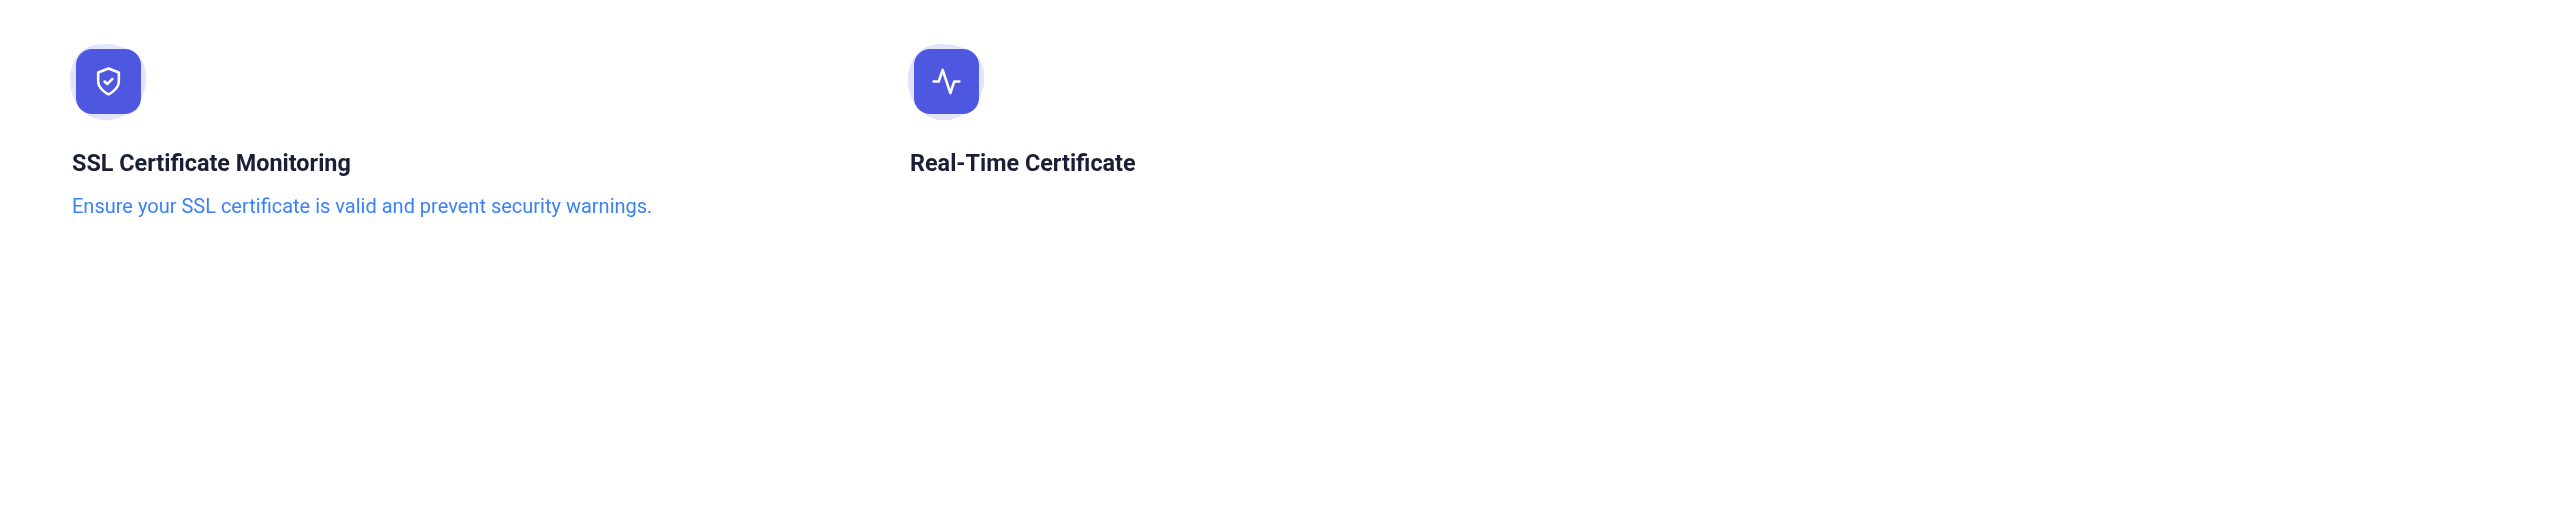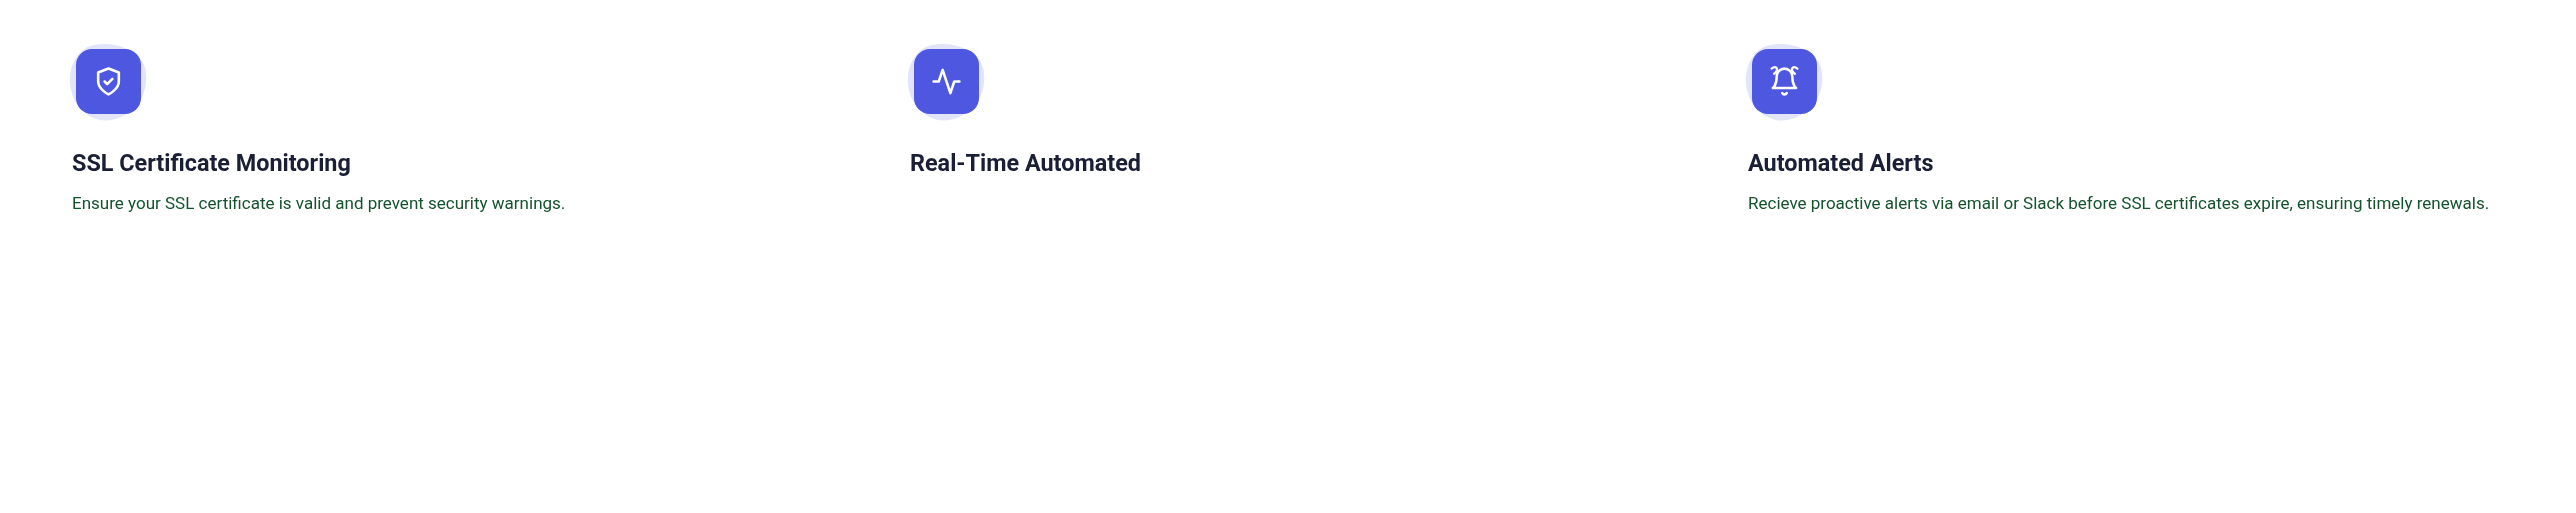--- a/index.html
+++ b/index.html
@@ -60,23 +60,23 @@
       stroke-linecap: round;
       stroke-linejoin: round;
     }
     .feature-title {
       font-size: 23.4px;
       font-weight: 700;
       color: #1a1f36;
       margin-top: 10.8px;
     }
     .feature-description {
-      font-size: 17px;
+      font-size: 20px;
       line-height: 1.6;
-      color: #14532d;
+      color: #3b82f6;
       margin-top: -9px;
     }
   </style>
 </head>
 <body>
 
 <div class="features-grid">
 
   <div class="feature-card">
     <div class="icon-wrapper">
@@ -94,33 +94,18 @@
 
   <div class="feature-card">
     <div class="icon-wrapper">
       <div class="icon-blob"></div>
       <div class="icon-box">
         <svg viewBox="0 0 24 24">
           <polyline points="22 12 18 12 15 21 9 3 6 12 2 12"></polyline>
         </svg>
       </div>
     </div>
-    <h3 class="feature-title">Real-Time Automated</h3>
+    <h3 class="feature-title">Real-Time Certificate</h3>
   </div>
 
-  <div class="feature-card">
-    <div class="icon-wrapper">
-      <div class="icon-blob"></div>
-      <div class="icon-box">
-        <svg viewBox="0 0 24 24">
-          <path d="M18 8A6 6 0 0 0 6 8c0 7-3 9-3 9h18s-3-2-3-9"></path>
-          <path d="M13.73 21a2 2 0 0 1-3.46 0"></path>
-          <path d="M2 2 C 6 -1, 8 3, 4 6" stroke-width="1.8"></path>
-          <path d="M22 2 C 18 -1, 16 3, 20 6" stroke-width="1.8"></path>
-        </svg>
-      </div>
-    </div>
-    <h3 class="feature-title">Automated Alerts</h3>
-    <p class="feature-description">Recieve proactive alerts via email or Slack before SSL certificates expire, ensuring timely renewals.</p>
-  </div>
 
 </div>
 
 
 </body></html>

